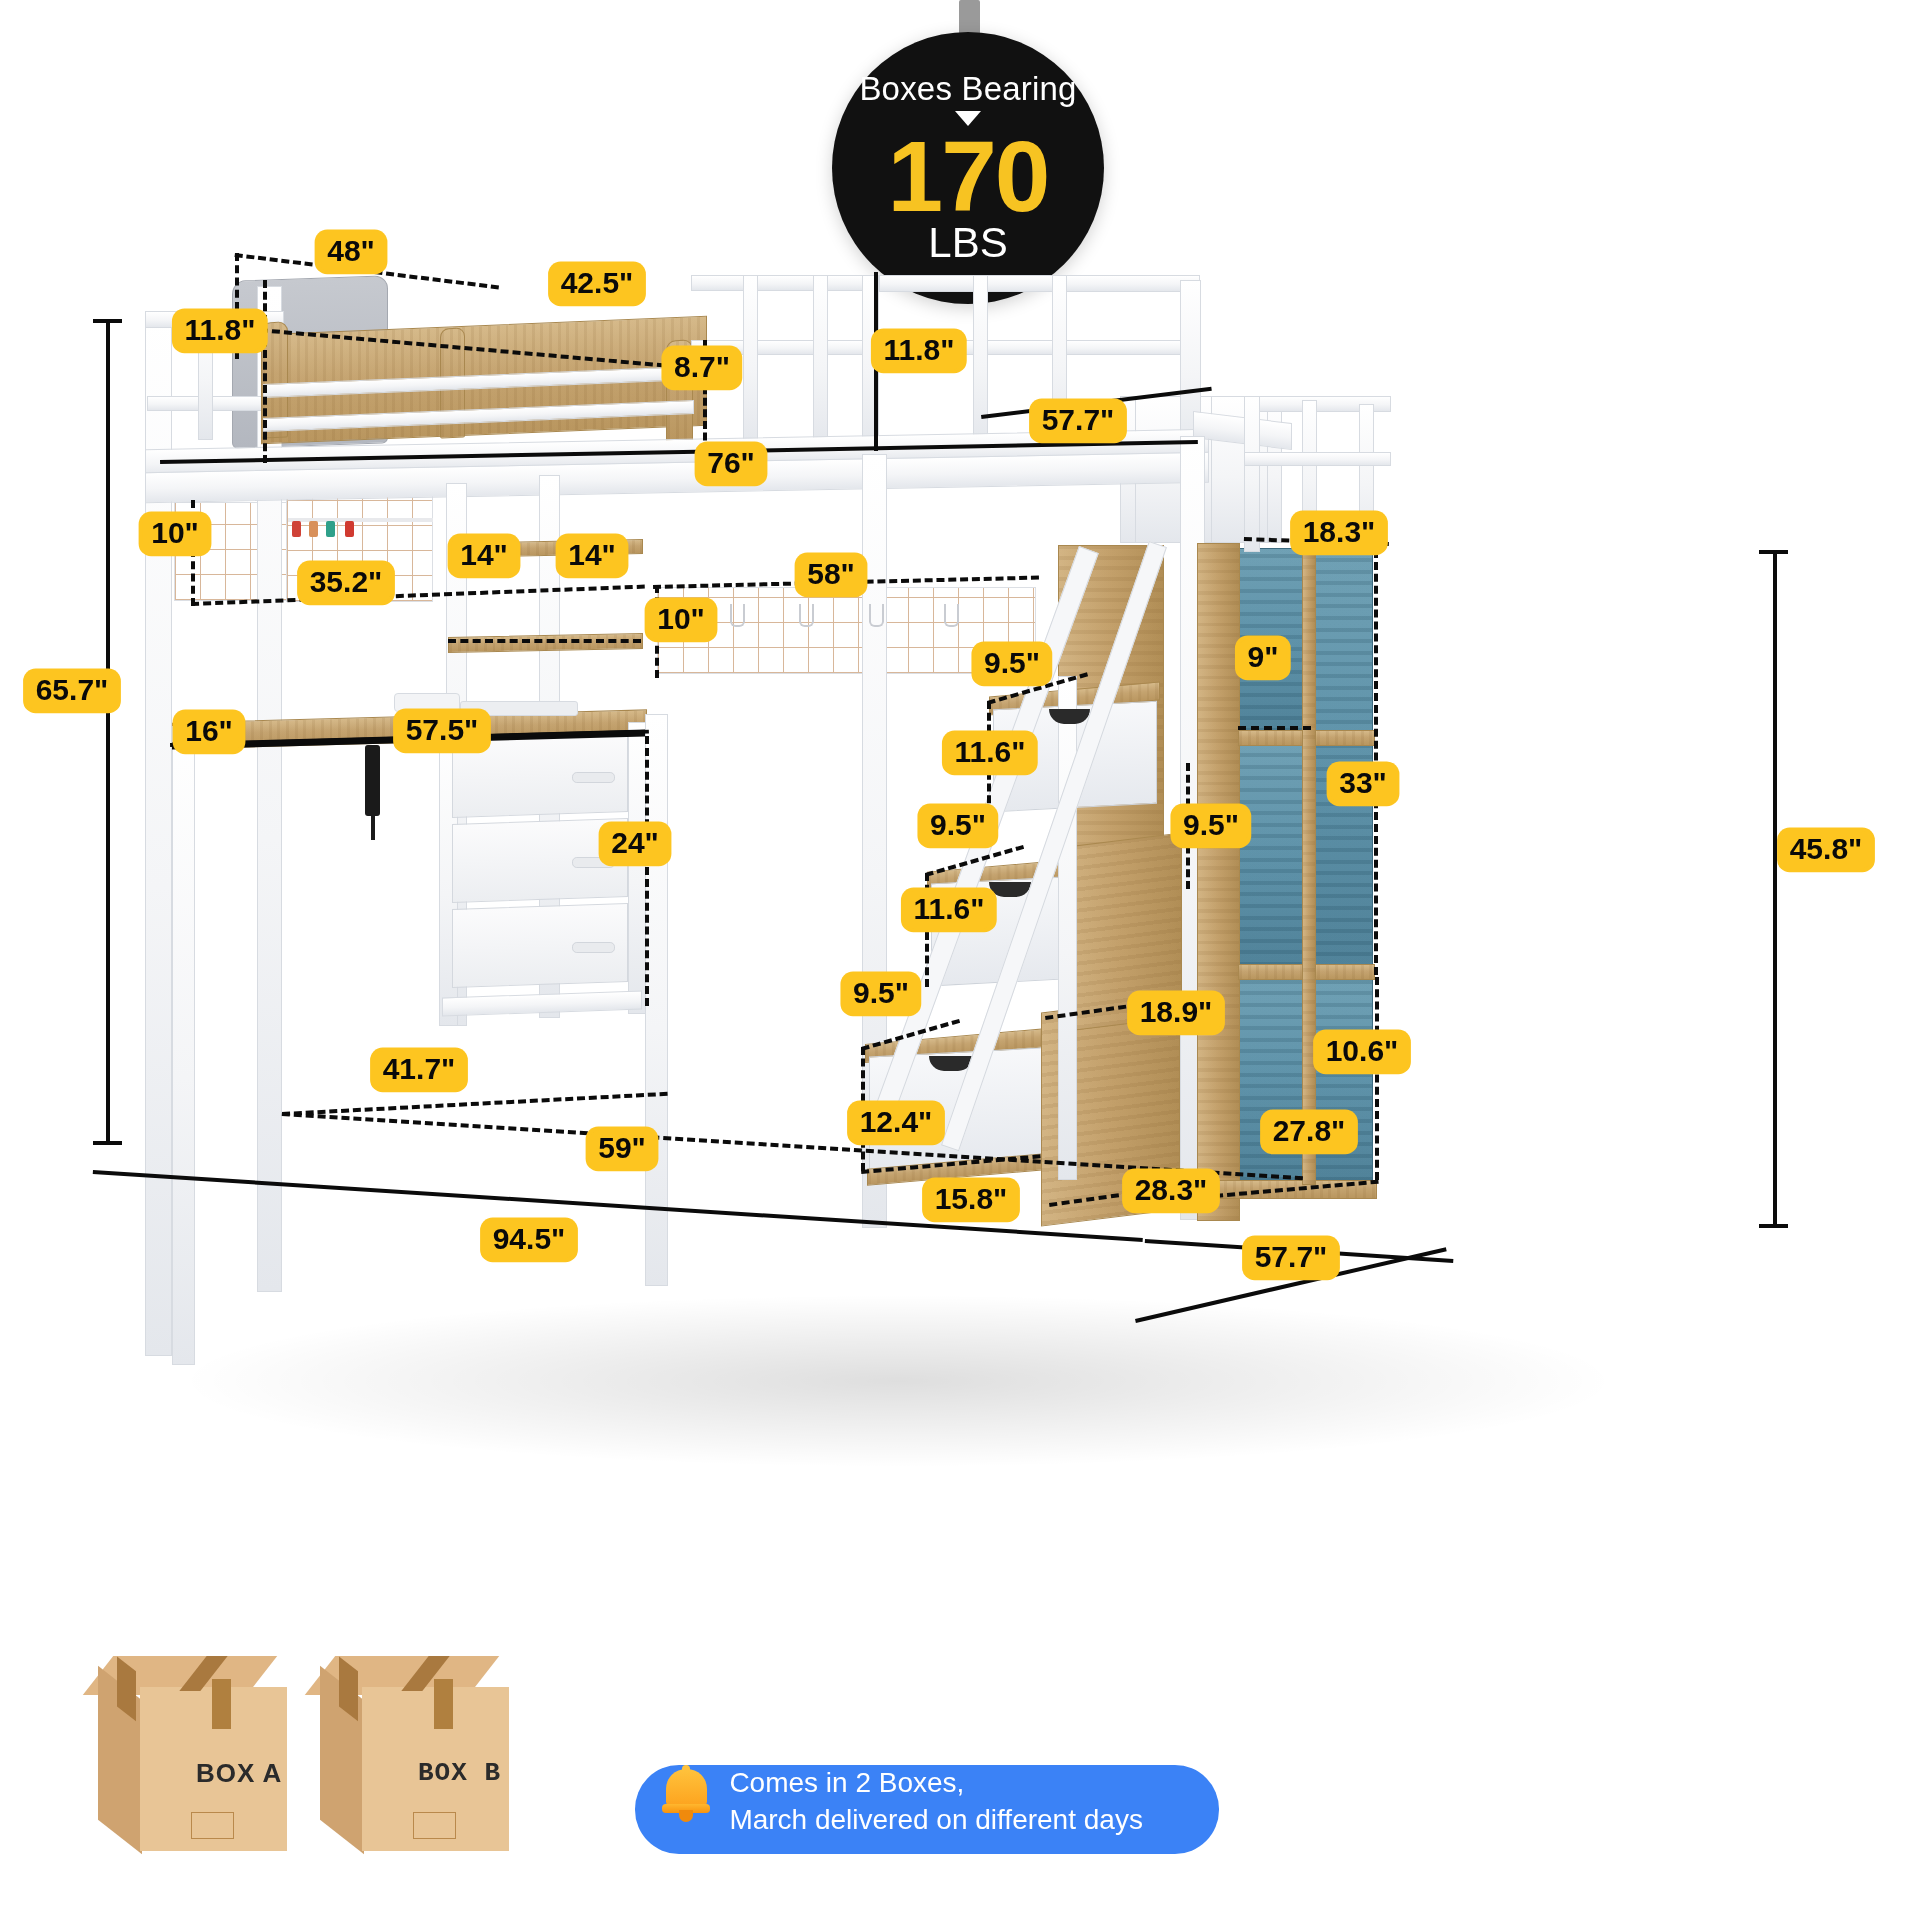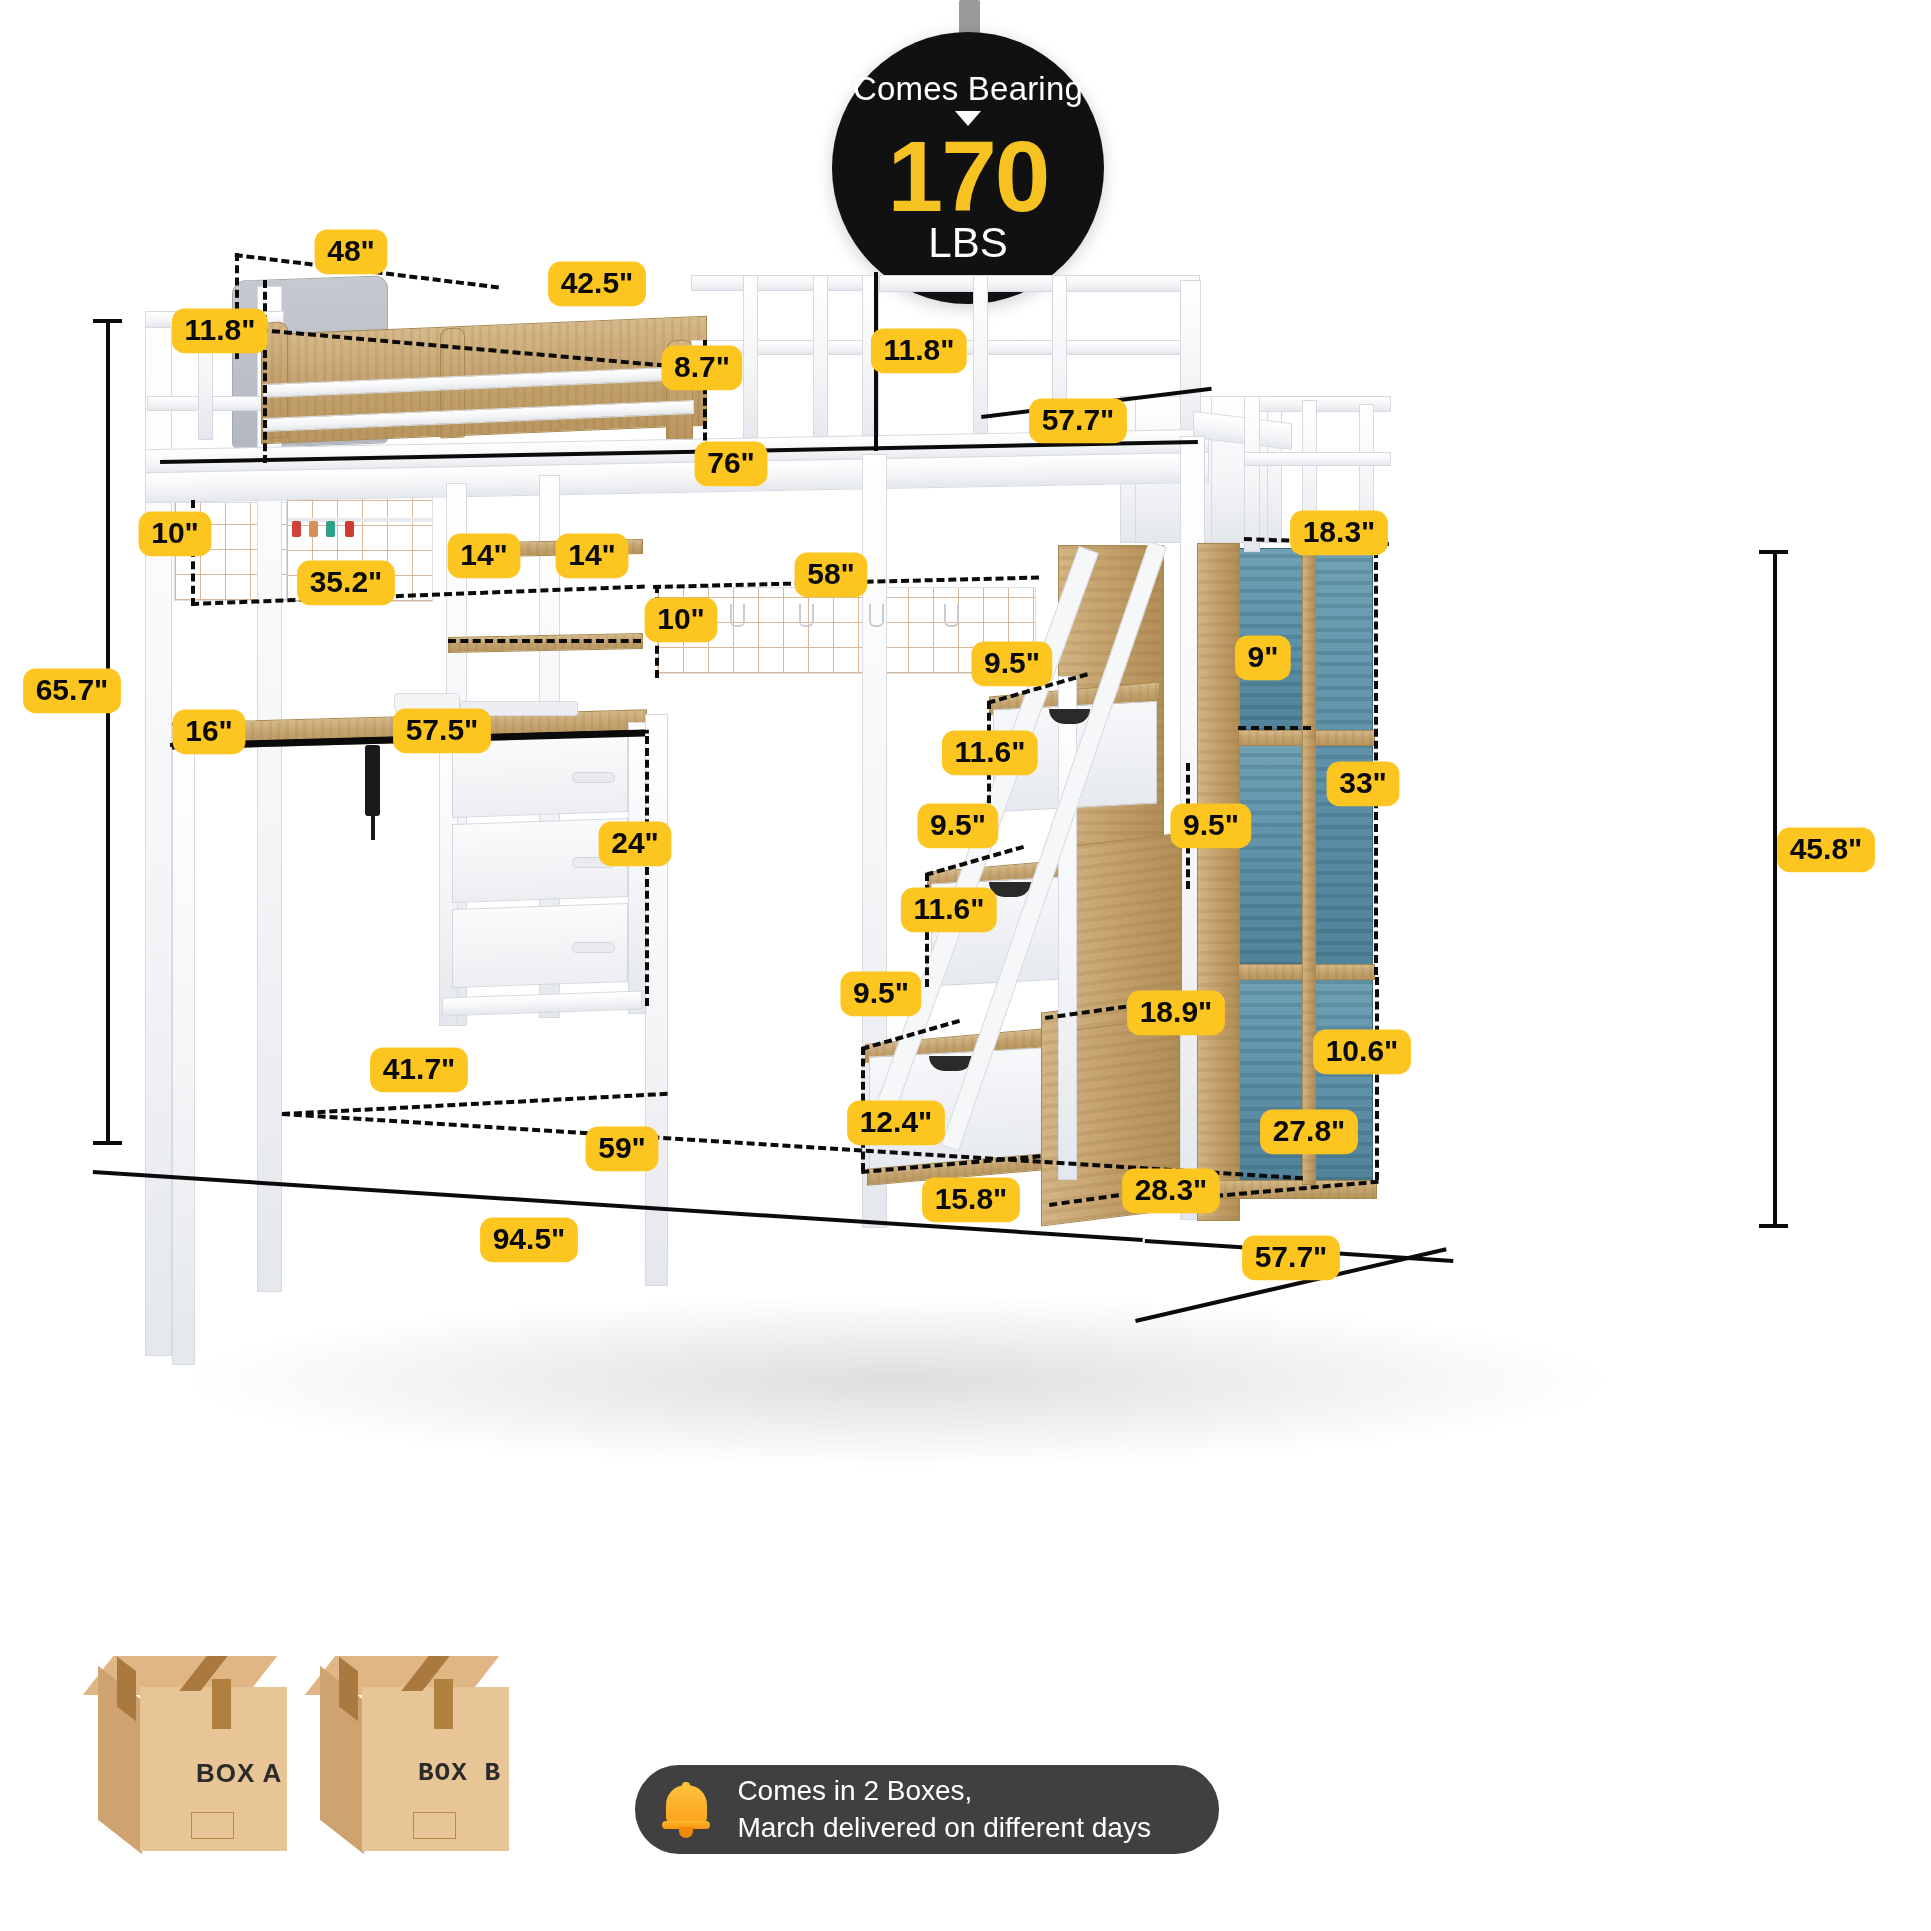--- a/index.html
+++ b/index.html
@@ -80,43 +80,43 @@
   
   .box-wrap{position:absolute;z-index:30;margin-left:30px;}
   .box-top{position:absolute;background:#e0b684;}
   .box-side{position:absolute;background:#cfa370;}
   .box-face{position:absolute;background:#e8c596;}
   .box-label{position:absolute;color:#2b2b2b;font-weight:bold;font-size:26px;
              letter-spacing:1px;white-space:nowrap;}
 
   
   .notice{
-    position:absolute;background:#404040;border-radius:44px;
-    display:flex;align-items:center;padding:0 33px 0 25px;z-index:40;gap:8px;
+    position:absolute;background:#3b82f6;border-radius:44px;
+    display:flex;align-items:flex-start;padding:0 33px 0 25px;z-index:40;
   }
   .notice-text{color:#ffffff;font-size:28px;line-height:1.32;margin-left:17.4px;white-space:nowrap;}
   .bell{width:52px;height:56px;position:relative;flex:0 0 auto;}
   .bell-body{position:absolute;left:5.8px;top:3.9px;width:41px;height:39px;
     background:linear-gradient(180deg,#ffc23c 0%,#fda21d 100%);
     border-radius:20px 20px 6.8px 6.8px;}
   .bell-lip{position:absolute;left:1.9px;top:39px;width:48px;height:8.7px;
     background:linear-gradient(180deg,#ffb72e 0%,#f8930f 100%);border-radius:3.9px;}
   .bell-clap{position:absolute;left:19.3px;top:45px;width:13.5px;height:11.6px;
     background:#f08a0c;border-radius:0 0 7.7px 7.7px;}
   .bell-top{position:absolute;left:22px;top:0px;width:7.7px;height:7.7px;
     background:#ffc23c;border-radius:50%;}
 </style>
 </head>
 <body>
 
 <div id="stage">
 
   <div class="lb-stem" style="left:959px;top:0px;width:21px;height:54px;"></div>
   <div class="lb-circle" style="left:832px;top:32px;width:272px;height:272px;">
-    <div class="lb-title">Comes Bearing</div>
+    <div class="lb-title">Boxes Bearing</div>
     <div class="lb-arrow"></div>
     <div class="lb-num">170</div>
     <div class="lb-unit">LBS</div>
   </div>
 
   <div class="shadow" style="left:174px;top:1294px;width:1448px;height:174px;"></div>
 
   <div class="white" style="left:1120px;top:396px;width:159px;height:145px;"></div>
   <div class="white" style="left:1120px;top:396px;width:13.5px;height:145px;"></div>
   <div class="white" style="left:1197px;top:396px;width:12.6px;height:145px;"></div>

